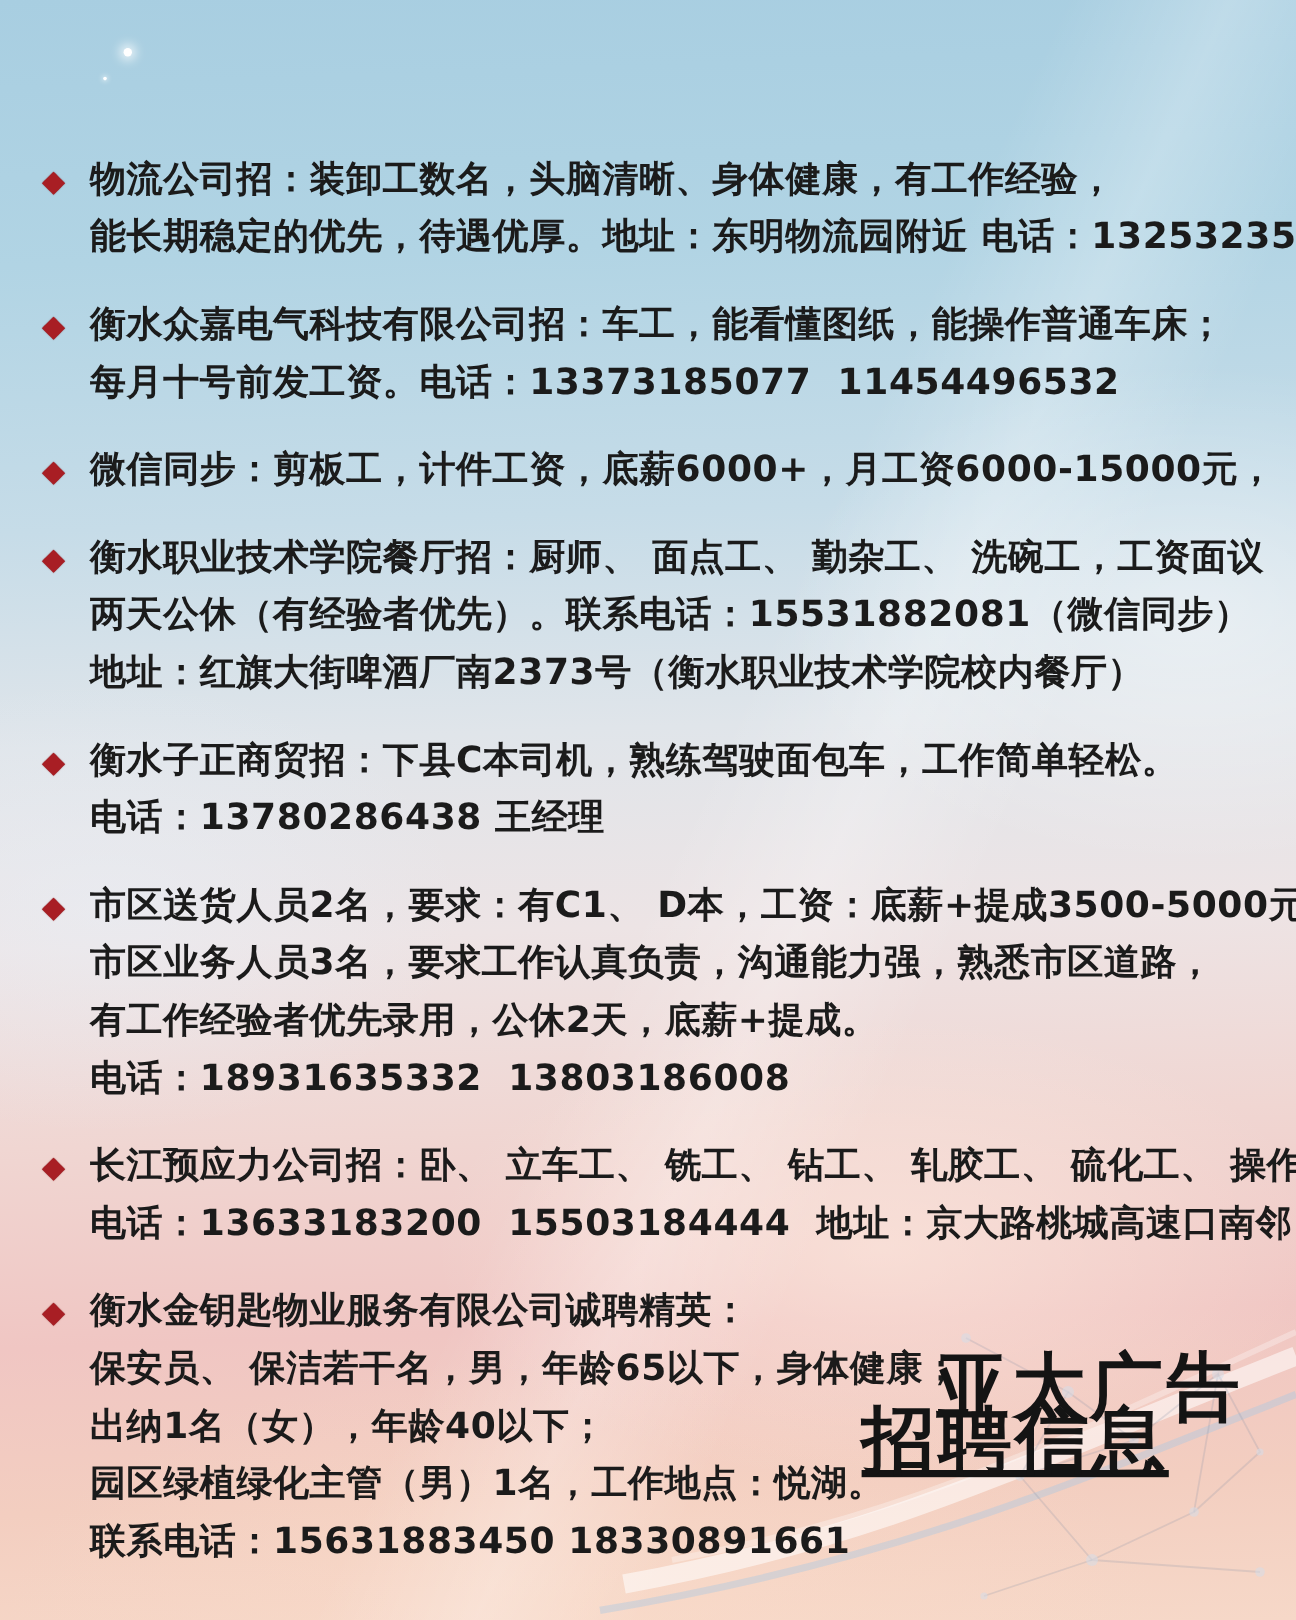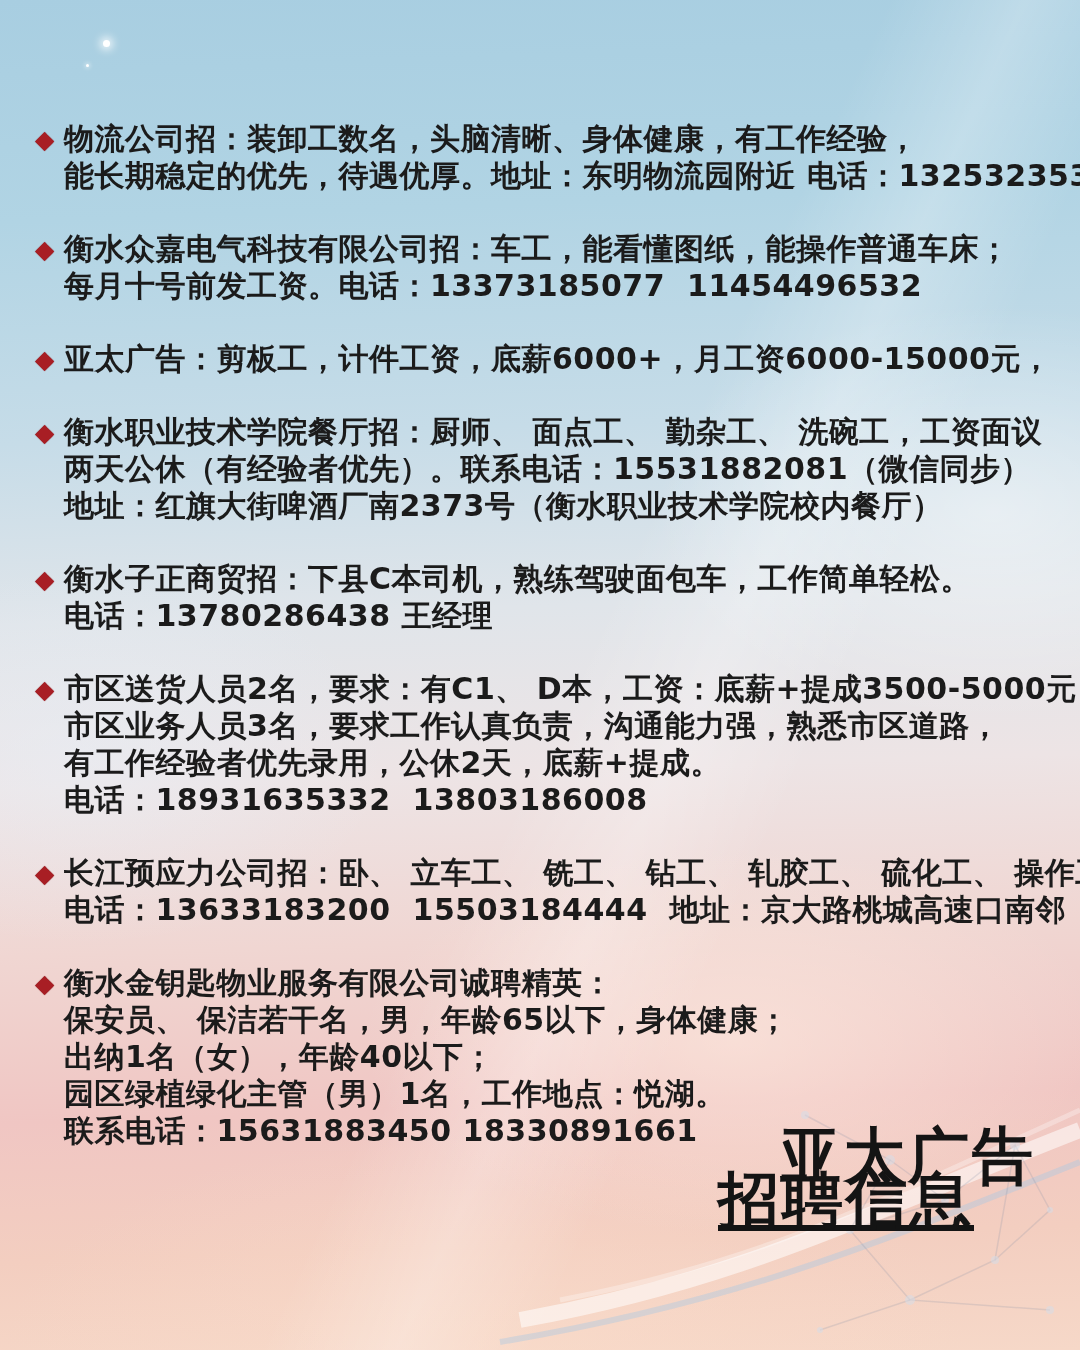--- a/index.html
+++ b/index.html
@@ -41,21 +41,21 @@
   .listing {
     position: relative;
     padding-left: 26px;
     margin-bottom: 36px;
     color: #1b1b1b;
     font-weight: 700;
     font-size: 30px;
     line-height: 37px;
     letter-spacing: 0.5px;
   }
-  .listing p { margin: 0; white-space: pre; }
+  .listing p { margin: 11px; white-space: pre; }
   .bullet {
     position: absolute;
     left: -3px; top: 1px;
     color: #a81e24;
     font-size: 25px;
     line-height: 37px;
     text-shadow: 0 0 1px #7c1014;
   }
 
   .brand {
@@ -110,21 +110,21 @@
   </div>
 
   <div class="listing">
     <span class="bullet">◆</span>
     <p>衡水众嘉电气科技有限公司招：车工，能看懂图纸，能操作普通车床；</p>
     <p>每月十号前发工资。电话：13373185077  11454496532</p>
   </div>
 
   <div class="listing">
     <span class="bullet">◆</span>
-    <p>亚太广告：剪板工，计件工资，底薪6000+，月工资6000-15000元，</p>
+    <p>微信同步：剪板工，计件工资，底薪6000+，月工资6000-15000元，</p>
   </div>
 
   <div class="listing">
     <span class="bullet">◆</span>
     <p>衡水职业技术学院餐厅招：厨师、 面点工、 勤杂工、 洗碗工，工资面议</p>
     <p>两天公休（有经验者优先）。联系电话：15531882081（微信同步）</p>
     <p>地址：红旗大街啤酒厂南2373号（衡水职业技术学院校内餐厅）</p>
   </div>
 
   <div class="listing">

